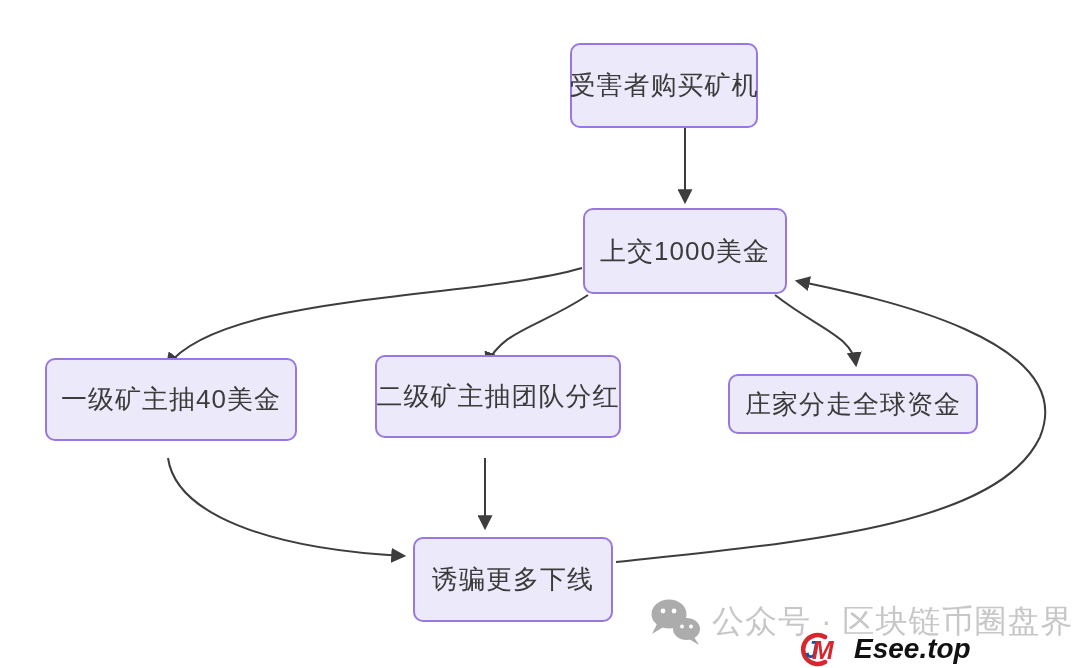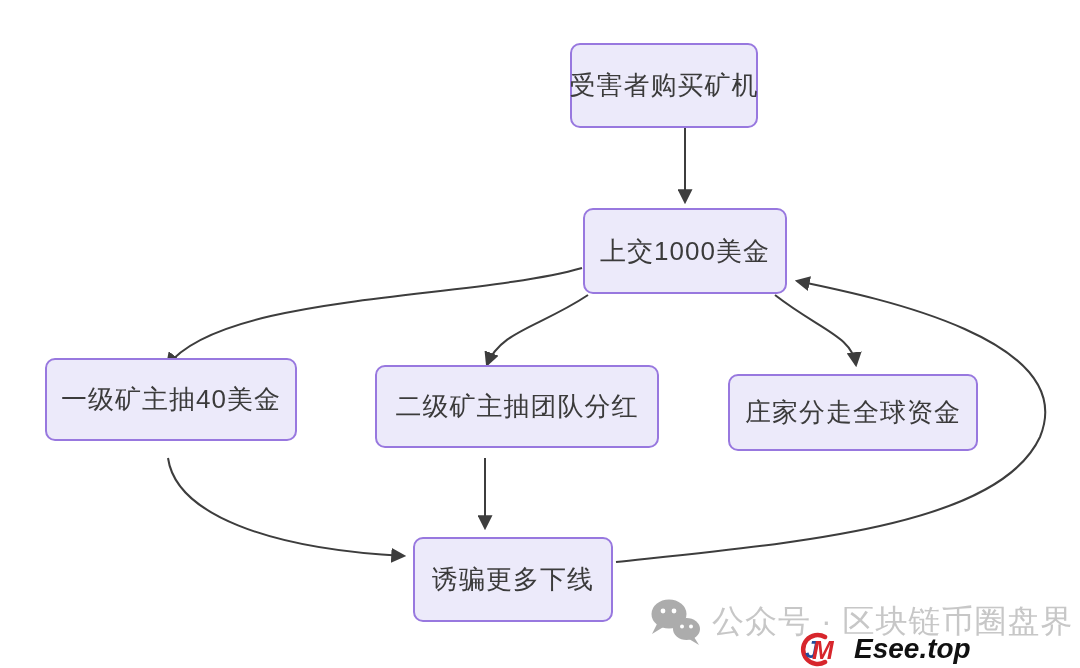--- a/index.html
+++ b/index.html
@@ -26,22 +26,22 @@
     border-radius: 10px;
     color: #3B3B3B;
     font-size: 26px;
     letter-spacing: 1px;
     box-sizing: border-box;
     white-space: nowrap;
   }
   #n-buy    { left: 570px; top: 43px;  width: 188px; height: 85px; }
   #n-pay    { left: 583px; top: 208px; width: 204px; height: 86px; }
   #n-level1 { left: 45px;  top: 358px; width: 252px; height: 83px; }
-  #n-level2 { left: 375px; top: 365px; width: 284px; height: 83px; }
-  #n-banker { left: 728px; top: 374px; width: 250px; height: 77px; }
+  #n-level2 { left: 375px; top: 355px; width: 246px; height: 83px; }
+  #n-banker { left: 728px; top: 374px; width: 250px; height: 60px; }
   #n-lure   { left: 413px; top: 537px; width: 200px; height: 85px; }
 
   .wechat-row {
     position: absolute;
     left: 648px; top: 596px;
     display: flex;
     align-items: center;
     gap: 10px;
     color: #C7C7C7;
     font-size: 32px;

